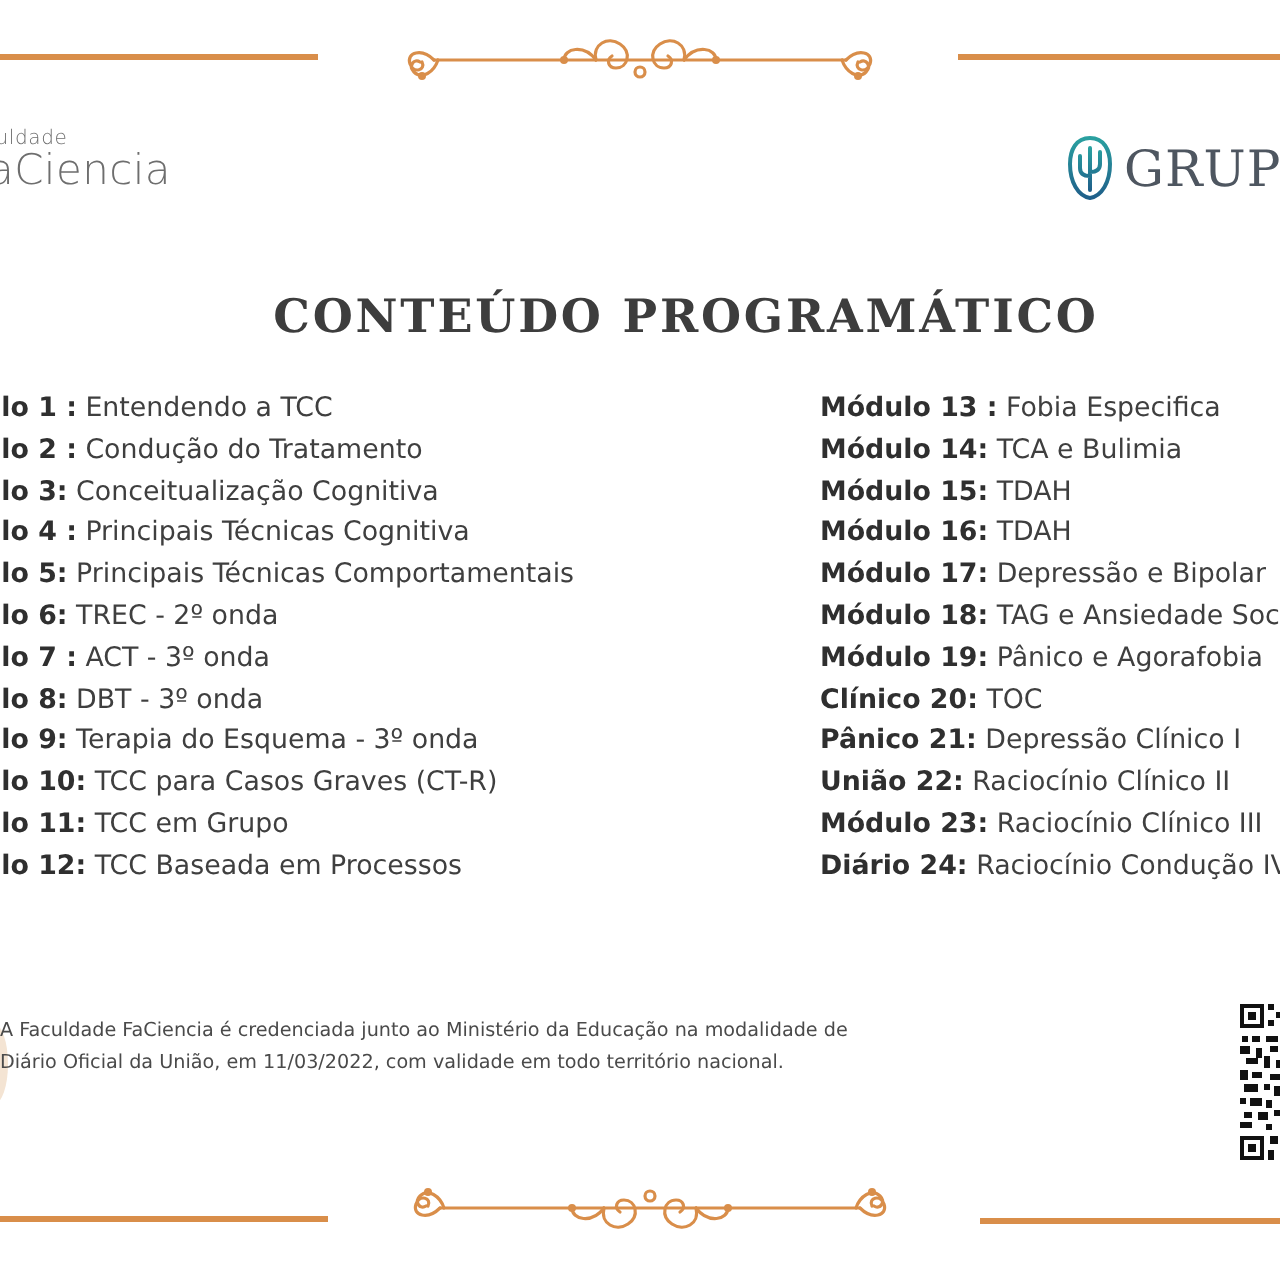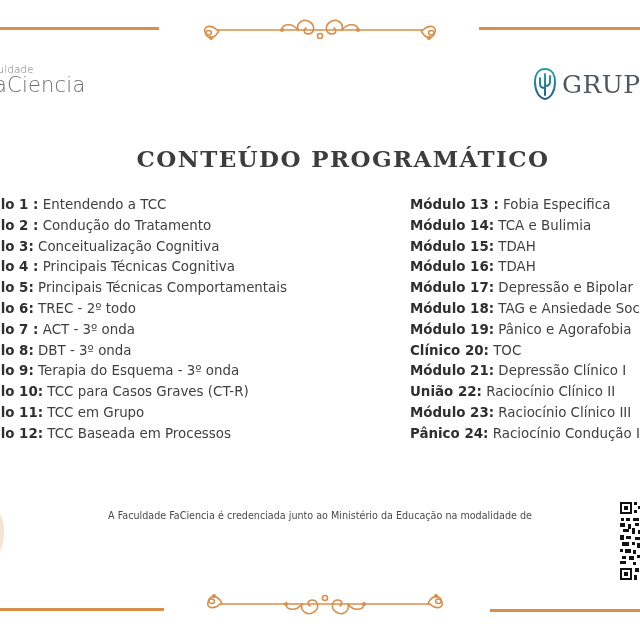--- a/index.html
+++ b/index.html
@@ -11,21 +11,21 @@
   .logo-left .big { font-size:21px; font-weight:300; display:block; margin-top:-2px; letter-spacing:0.2px; }
   .logo-right { position:absolute; left:534px; top:68px; display:flex; align-items:center; gap:6px; }
   .logo-right .mark { width:22px; height:32px; }
   .logo-right .word { font-family:"DejaVu Serif", serif; font-size:25px; color:#4e5660; letter-spacing:0.5px; font-weight:normal; }
   .title { position:absolute; left:0; width:640px; top:145px; text-align:center; font-family:"DejaVu Serif", serif; font-weight:bold; font-size:23px; letter-spacing:1.4px; color:#3d3d3d;padding-left:23px; }
   .col { position:absolute; top:195px; margin:0; padding:0; list-style:none; }
   .col li { height:20.8px; line-height:20.8px; font-size:13.4px; white-space:nowrap; color:#3f3f3f; }
   .col li b { font-weight:bold; color:#2f2f2f; }
   .col-left { left:-41px; }
   .col-right { left:410px; }
-  .footer-text { position:absolute; left:0; width:640px; top:508px; text-align:center; font-size:9.6px; line-height:16px; color:#4a4a4a; }
+  .footer-text { position:absolute; left:0; width:640px; top:508px; text-align:left; font-size:9.6px; line-height:16px; color:#4a4a4a; }
   .footer-text span { display:block; }
   .qr { position:absolute; left:619px; top:500px; width:24px; height:82px; }
   .blob { position:absolute; left:-10px; top:512px; width:14px; height:40px; border-radius:50%; background:#f1ddc8; opacity:0.8; }
 </style>
 </head>
 <body>
 
 <div class="rule" style="left:0;top:27px;width:159px;"></div>
 <div class="rule" style="left:479px;top:27px;width:161px;"></div>
 <svg class="ornament" style="left:195px;top:6px;" width="250" height="40" viewBox="0 0 250 40">
@@ -69,48 +69,49 @@
 </div>
 
 <div class="title">CONTEÚDO PROGRAMÁTICO</div>
 
 <ul class="col col-left">
   <li><b>Módulo 1 :</b> <span>Entendendo a TCC</span></li>
   <li><b>Módulo 2 :</b> <span>Condução do Tratamento</span></li>
   <li><b>Módulo 3:</b> <span>Conceitualização Cognitiva</span></li>
   <li><b>Módulo 4 :</b> <span>Principais Técnicas Cognitiva</span></li>
   <li><b>Módulo 5:</b> <span>Principais Técnicas Comportamentais</span></li>
-  <li><b>Módulo 6:</b> <span>TREC - 2º todo</span></li>
+  <li><b>Módulo 6:</b> <span>TREC - 2º onda</span></li>
   <li><b>Módulo 7 :</b> <span>ACT - 3º onda</span></li>
   <li><b>Módulo 8:</b> <span>DBT - 3º onda</span></li>
   <li><b>Módulo 9:</b> <span>Terapia do Esquema - 3º onda</span></li>
   <li><b>Módulo 10:</b> <span>TCC para Casos Graves (CT-R)</span></li>
   <li><b>Módulo 11:</b> <span>TCC em Grupo</span></li>
   <li><b>Módulo 12:</b> <span>TCC Baseada em Processos</span></li>
 </ul>
 
 <ul class="col col-right">
   <li><b>Módulo 13 :</b> <span>Fobia Especifica</span></li>
   <li><b>Módulo 14:</b> <span>TCA e Bulimia</span></li>
   <li><b>Módulo 15:</b> <span>TDAH</span></li>
   <li><b>Módulo 16:</b> <span>TDAH</span></li>
   <li><b>Módulo 17:</b> <span>Depressão e Bipolar</span></li>
   <li><b>Módulo 18:</b> <span>TAG e Ansiedade Social</span></li>
   <li><b>Módulo 19:</b> <span>Pânico e Agorafobia</span></li>
   <li><b>Clínico 20:</b> <span>TOC</span></li>
-  <li><b>Módulo 21:</b> <span>Depressão Clínico I</span></li>
+  <li><b>Pânico 21:</b> <span>Depressão Clínico I</span></li>
   <li><b>União 22:</b> <span>Raciocínio Clínico II</span></li>
   <li><b>Módulo 23:</b> <span>Raciocínio Clínico III</span></li>
-  <li><b>Pânico 24:</b> <span>Raciocínio Condução IV</span></li>
+  <li><b>Diário 24:</b> <span>Raciocínio Condução IV</span></li>
 </ul>
 
 <div class="blob"></div>
 
 <div class="footer-text">
   <span>A Faculdade FaCiencia é credenciada junto ao Ministério da Educação na modalidade de</span>
+  <span>Diário Oficial da União, em 11/03/2022, com validade em todo território nacional.</span>
 </div>
 
 <svg class="qr" viewBox="0 0 24 82">
   <rect x="0" y="0" width="24" height="82" fill="#fff"></rect>
   <rect x="1" y="2" width="12" height="12" fill="#111"></rect>
     <rect x="3" y="4" width="8" height="8" fill="#fff"></rect>
     <rect x="5" y="6" width="4" height="4" fill="#111"></rect>
   <rect x="1" y="68" width="12" height="12" fill="#111"></rect>
     <rect x="3" y="70" width="8" height="8" fill="#fff"></rect>
     <rect x="5" y="72" width="4" height="4" fill="#111"></rect>

